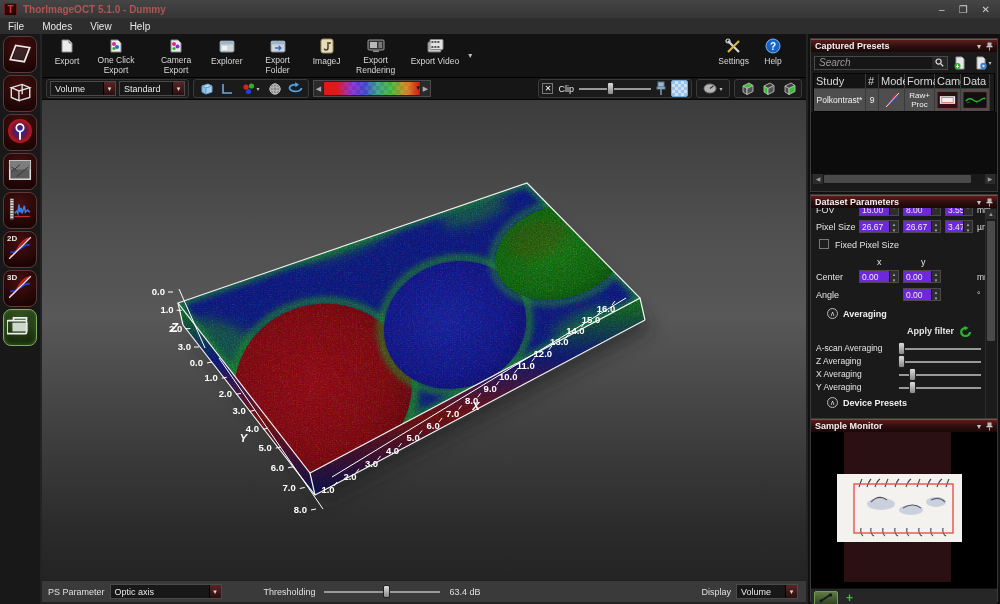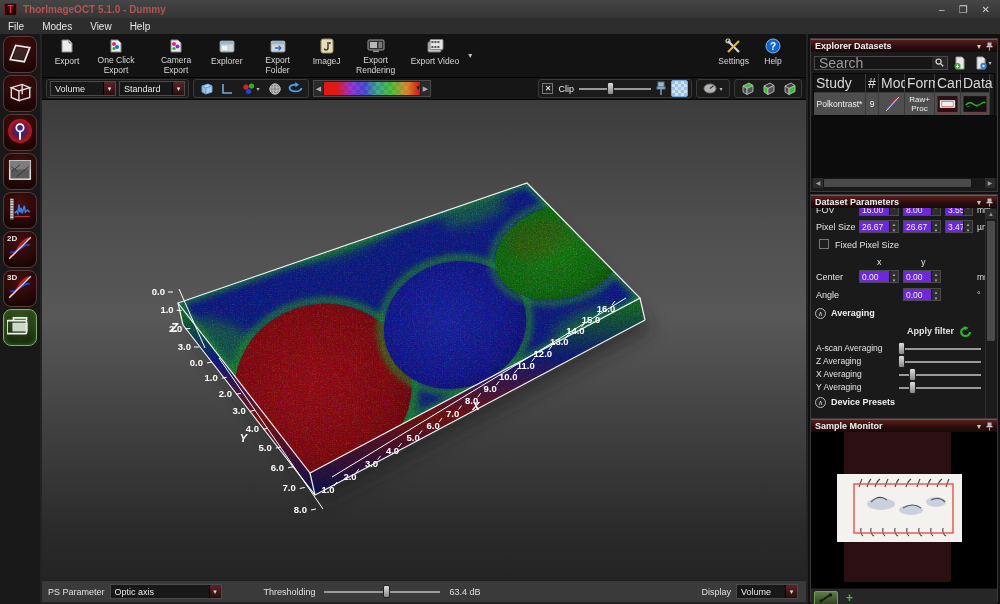--- a/index.html
+++ b/index.html
@@ -86,45 +86,45 @@
   .panel { position:absolute; left:2px; width:188px; border:1px solid #3a3a3a; background:#1a1a1a; }
   .panel-header { height:13px; border-top:1px solid #a34040;
     background:linear-gradient(180deg,#5c1d1d,#2c0d0d 55%,#1c0808);
     display:flex; align-items:center; padding:0 4px; }
   .panel-header .ph-title { font-size:9px; font-weight:bold; color:#f0f0f0; flex:1; }
   .panel-header .ph-ico { color:#c9c9c9; font-size:8px; margin-left:5px; }
 
   
   #cd-search-row { display:flex; align-items:center; padding:3px 3px 2px; gap:3px; }
   #cd-search { flex:1; height:14px; background:#161616; border:1px solid #484848; display:flex; align-items:center; }
-  #cd-search .ph { font-size:14px; color:#9a9a9a; padding-left:4px; flex:1; }
+  #cd-search .ph { font-size:10px; color:#9a9a9a; padding-left:4px; flex:1;font-style:italic; }
   #cd-search .mag { width:15px; height:12px; background:#262626; display:flex; align-items:center; justify-content:center; }
   .cd-tool { width:18px; height:15px; display:flex; align-items:center; justify-content:center; }
   #cd-table { margin:1px 2px 0; border:1px solid #060606; }
   .cd-hrow, .cd-row { display:flex; }
-  .cd-hcell { background:#141414; color:#d8d8d8; font-size:14px; padding:1px 2px;
+  .cd-hcell { background:#141414; color:#d8d8d8; font-size:11px; padding:1px 2px;
     border-right:1px solid #3a3a3a; border-bottom:1px solid #3a3a3a; }
   .cd-cell { background:#4e4e4e; color:#f2f2f2; font-size:8.5px; padding:2px;
     border-right:1px solid #3a3a3a; display:flex; align-items:center; justify-content:center; text-align:center; }
   .cd-empty { height:62px; background:#0c0c0c; }
   .hscroll { height:10px; margin:0 2px 2px; background:#191919; display:flex; align-items:center; }
   .hscroll .harr { width:10px; height:10px; background:#2c2c2c; color:#999; font-size:6px; text-align:center; line-height:10px; }
   .hscroll .htrack { flex:1; position:relative; height:10px; }
   .hscroll .hthumb { position:absolute; left:1px; right:14px; top:1px; bottom:1px; background:#4a4a4a; border-radius:1px; }
 
   
   #dp-content { position:relative; height:203px; overflow:hidden; }
   .dp-row { position:absolute; left:0; width:172px; height:14px; }
   .dp-label { position:absolute; left:5px; top:2px; font-size:9px; color:#e4e4e4; }
   .spin { position:absolute; height:13px; background:#6d28d9; border:1px solid #4a4a4a; display:flex; }
   .spin .sval { flex:1; font-size:8.5px; color:#eee; padding:1px 2px; overflow:hidden; }
   .spin .sarr { width:9px; display:flex; flex-direction:column; background:#2e2e2e; border-left:1px solid #111;
     color:#aaa; font-size:5px; line-height:6px; text-align:center; }
   .dp-unit { position:absolute; font-size:8.5px; color:#ddd; top:2px; }
-  .sec-head { display:flex; align-items:flex-start; gap:5px; position:absolute; left:4px; }
+  .sec-head { display:flex; align-items:center; gap:5px; position:absolute; left:16px; }
   .sec-chev { width:11px; height:11px; border:1px solid #bbb; border-radius:50%; color:#ddd;
     font-size:7px; line-height:10px; text-align:center; background:#222; }
   .sec-title { font-size:9px; font-weight:bold; color:#f0f0f0; }
   .avg-row { position:absolute; left:0; width:180px; height:13px; }
   .avg-label { position:absolute; left:5px; top:1px; font-size:8.5px; color:#e4e4e4; white-space:nowrap; }
   .avg-slider { position:absolute; left:88px; width:82px; top:0; }
   .avg-val { position:absolute; left:174px; top:1px; font-size:8.5px; color:#eee; }
   .vscroll { position:absolute; right:1px; width:11px; background:#1b1b1b; border-left:1px solid #2c2c2c; }
   .vscroll .varr { height:10px; background:#2c2c2c; color:#999; font-size:6px; text-align:center; line-height:10px; }
   .vscroll .vthumb { position:absolute; left:1px; right:1px; background:#4a4a4a; border-radius:1px; }
@@ -644,21 +644,21 @@
     <div class="sel" style="width:62px;margin:0 8px 0 5px">
       <span class="sel-text">Volume</span>
       <span class="sel-arrow">▾</span>
     </div>
   </div>
 
   <div id="rightpanel">
 
     <div class="panel" style="top:4px;height:154px">
       <div class="panel-header">
-        <span class="ph-title">Explorer Datasets</span>
+        <span class="ph-title">Captured Presets</span>
         <span class="ph-ico">▾</span>
         <svg class="ph-ico" width="7" height="9" viewBox="0 0 7 9">
           <rect x="1.5" y="0.5" width="4" height="3.4" fill="#bbb"></rect>
             <rect x="0.5" y="3.9" width="6" height="1.4" fill="#ccc"></rect>
           <line x1="3.5" y1="5.3" x2="3.5" y2="8.6" stroke="#aaa"></line>
         </svg>
       </div>
       <div id="cd-search-row">
         <div id="cd-search">
           <span class="ph">Search</span>

